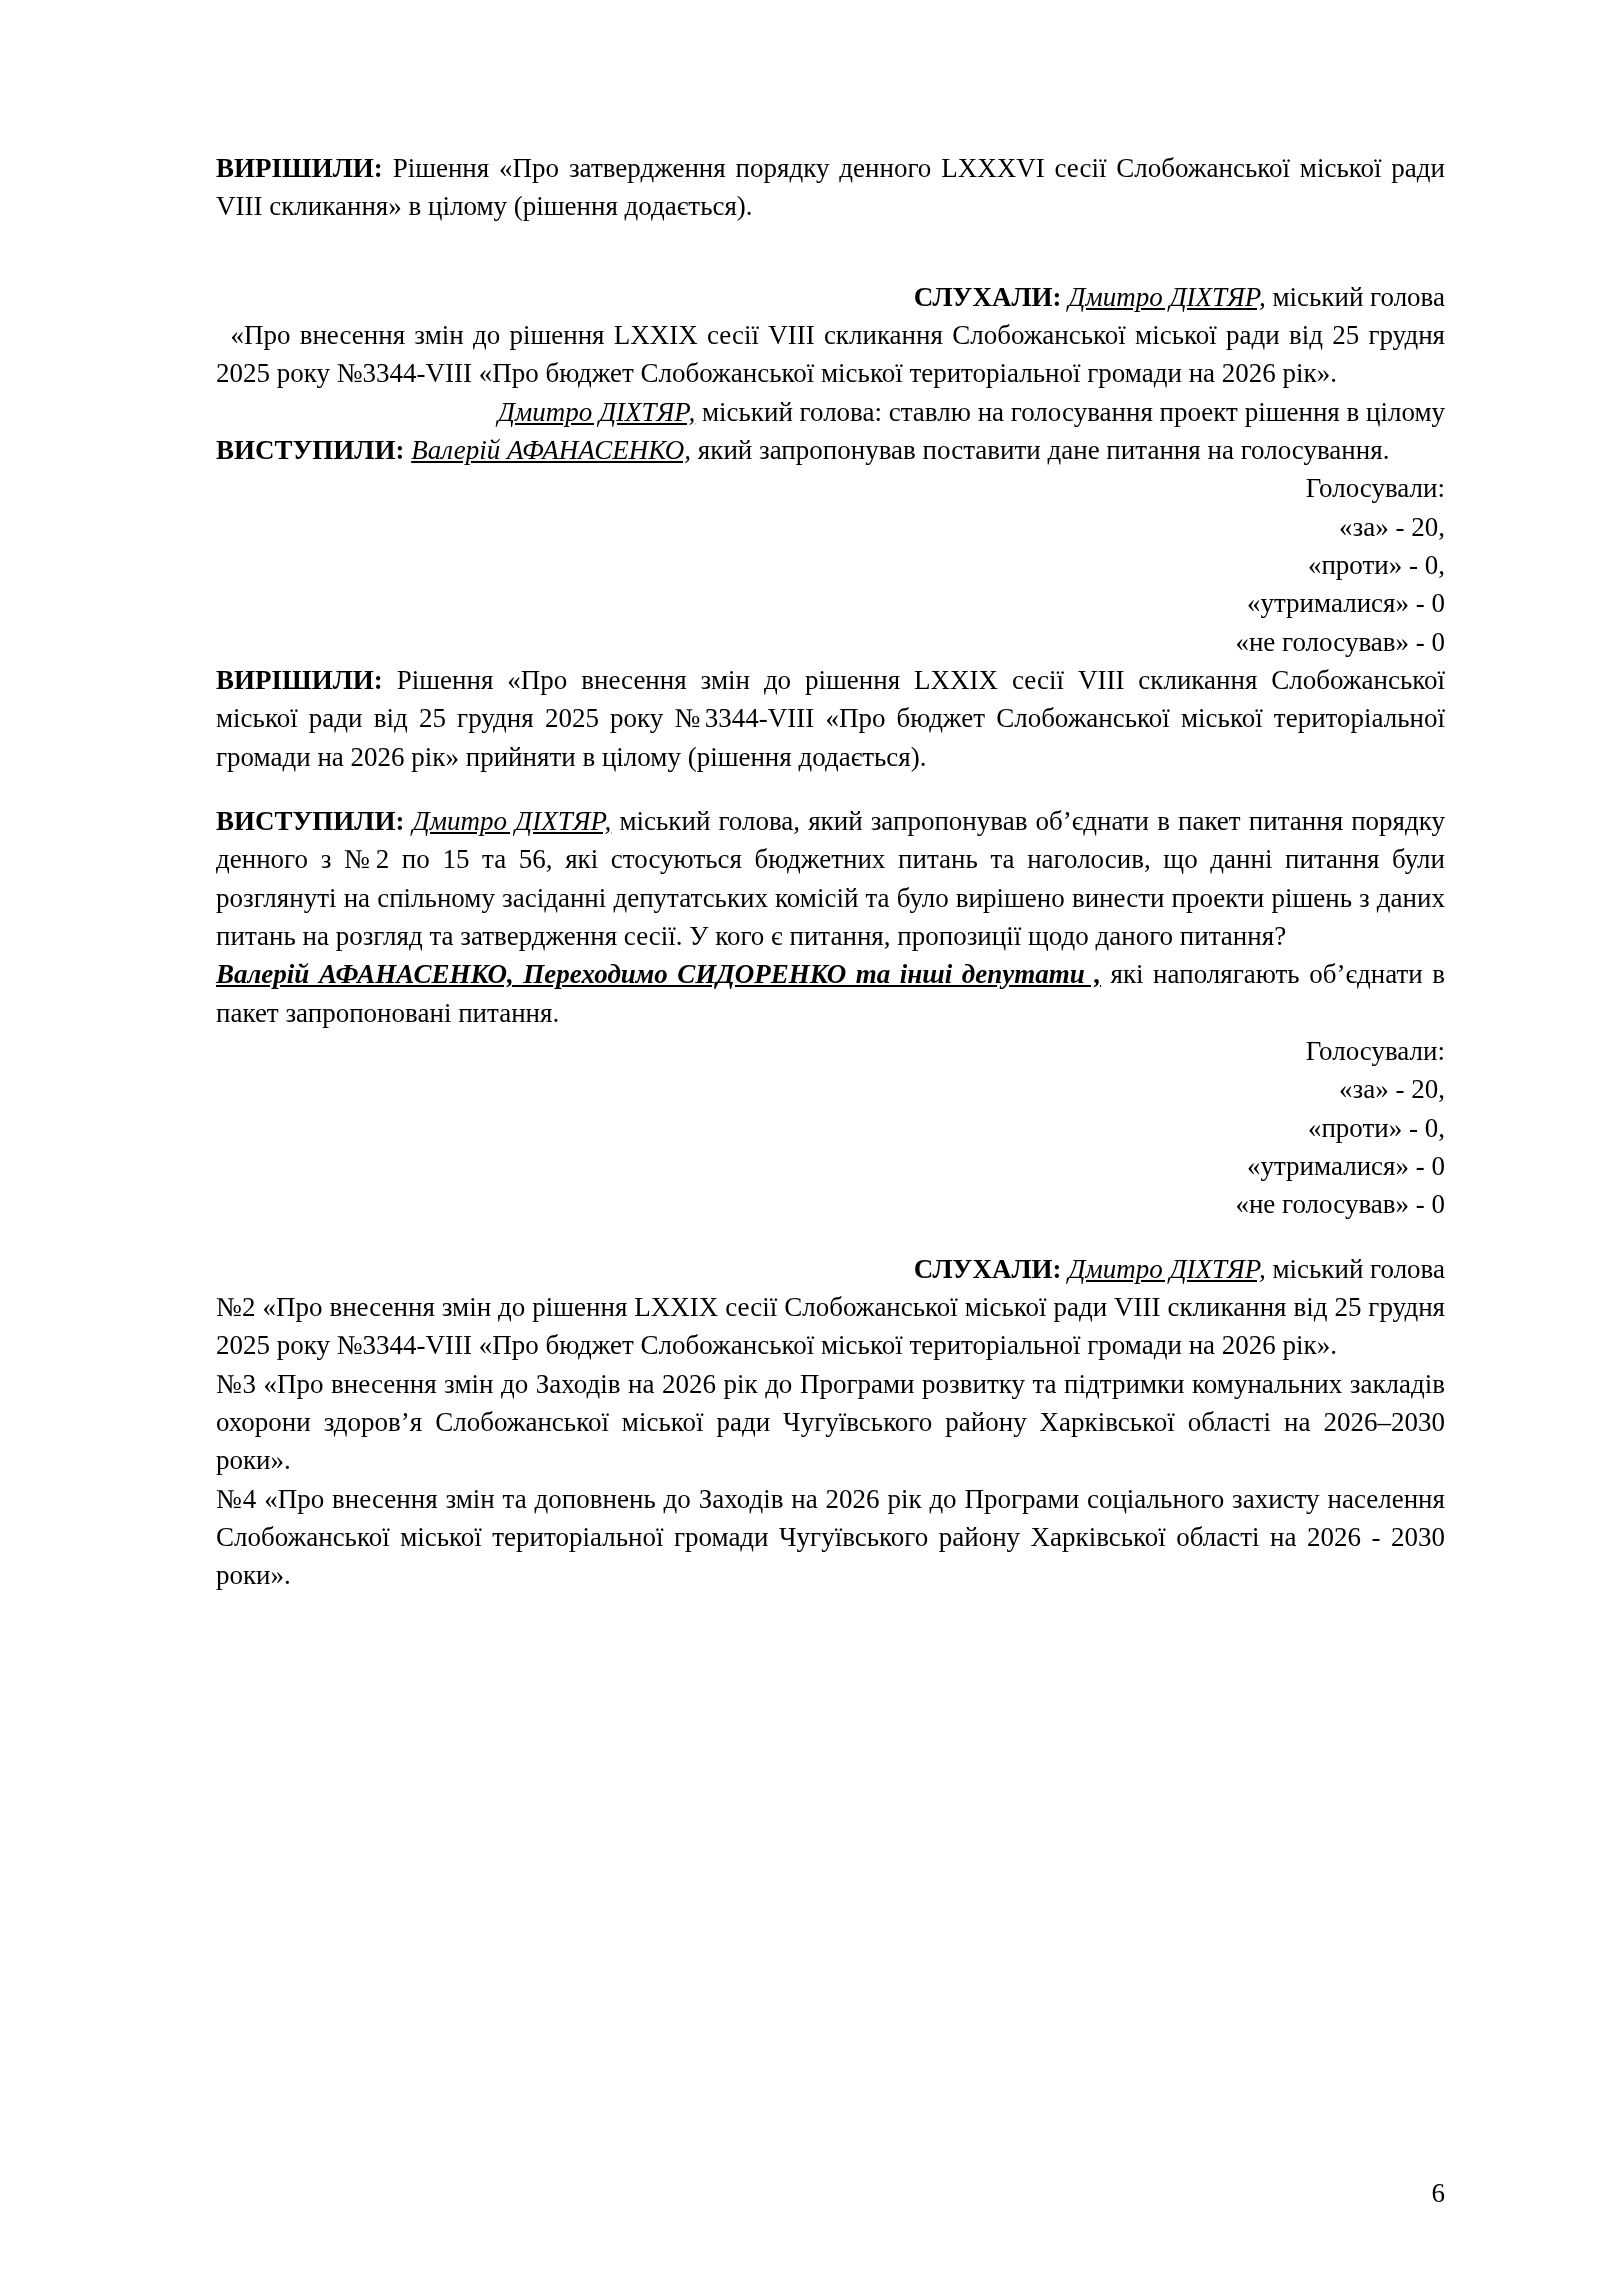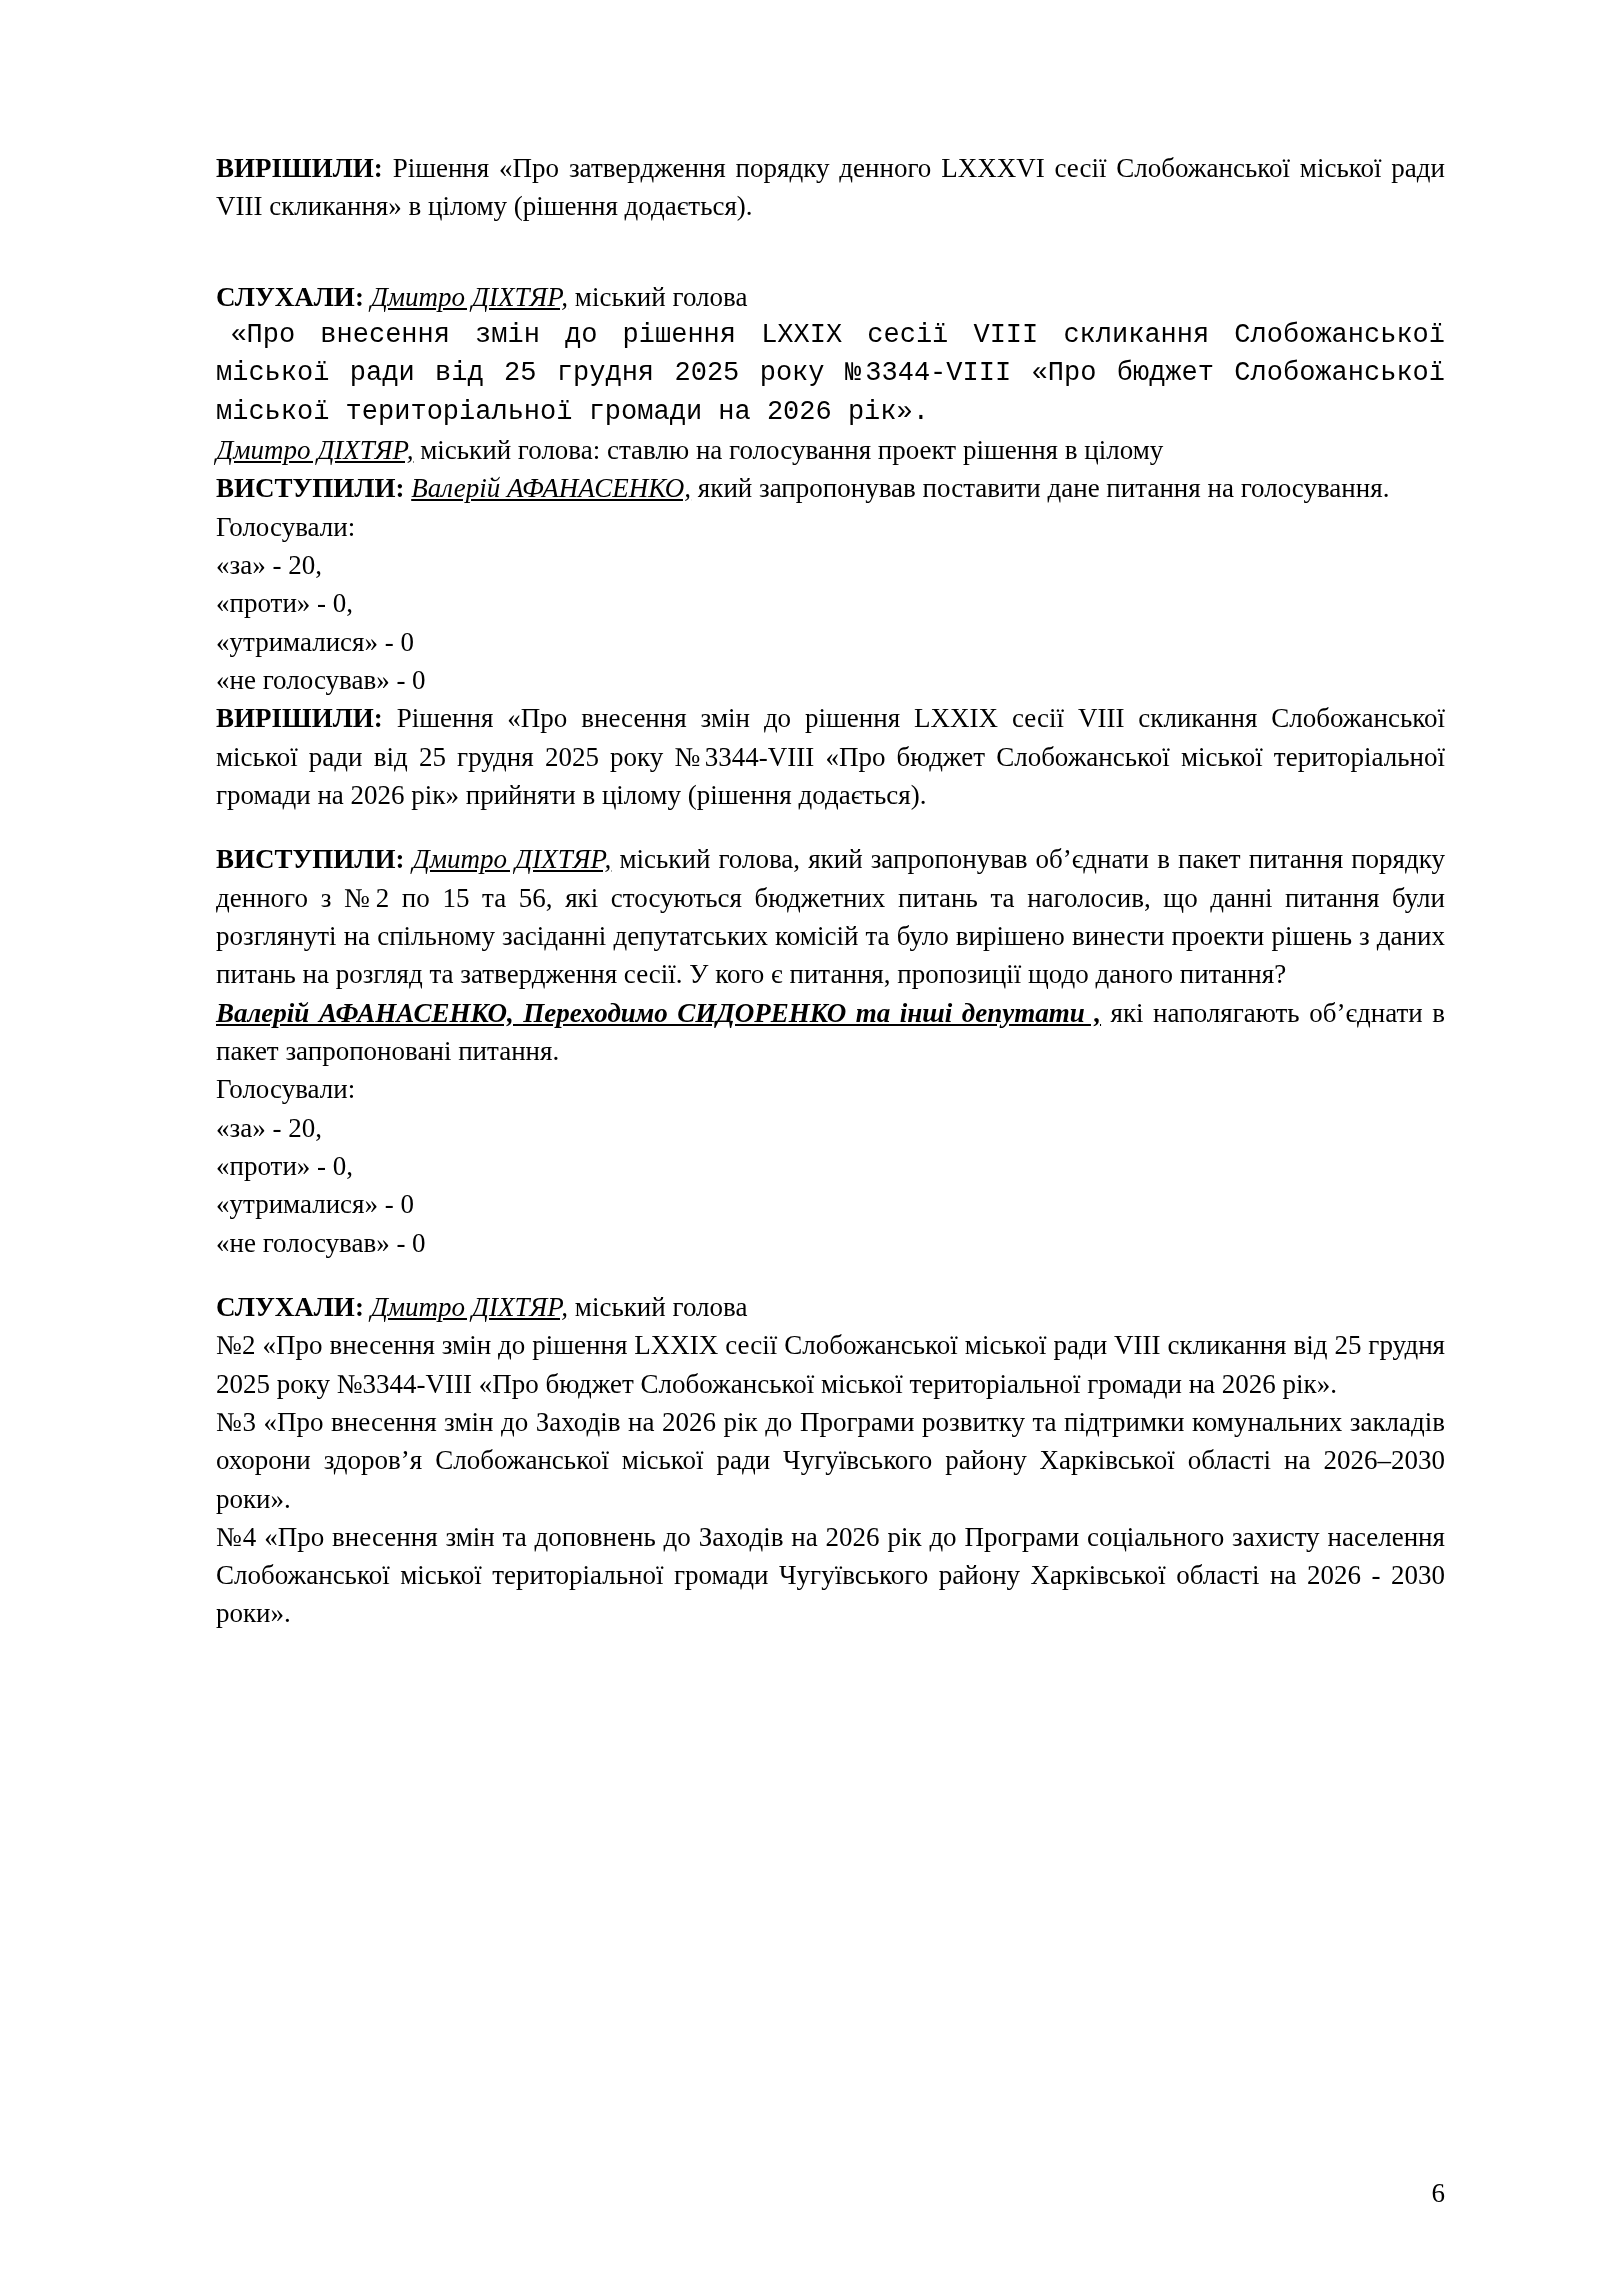--- a/index.html
+++ b/index.html
@@ -32,32 +32,31 @@
     height: 26px;
   }
   .bold {
     font-weight: bold;
   }
   .ital-ul {
     font-style: italic;
     text-decoration: underline;
   }
   .vote-line {
-    text-align: left;
+    text-align: right;
   }
   .page-number {
     position: absolute;
     right: 178px;
     bottom: 60px;
     font-size: 27px;
     font-family: "Liberation Serif", "DejaVu Serif", serif;
   }
   .indent-first {
     text-indent: 14.4px;
-    font-family: Liberation Mono, monospace;
   }
 </style>
 </head>
 <body>
 
 <div class="page">
   <div class="content" id="doc-content">
       <p class="para"><span class="bold">ВИРІШИЛИ: </span><span>Рішення «Про затвердження порядку денного LXXXVI сесії Слобожанської міської ради VIII скликання» в цілому (рішення додається).</span></p>
       <div class="gap"></div>
       <div class="gap"></div>

